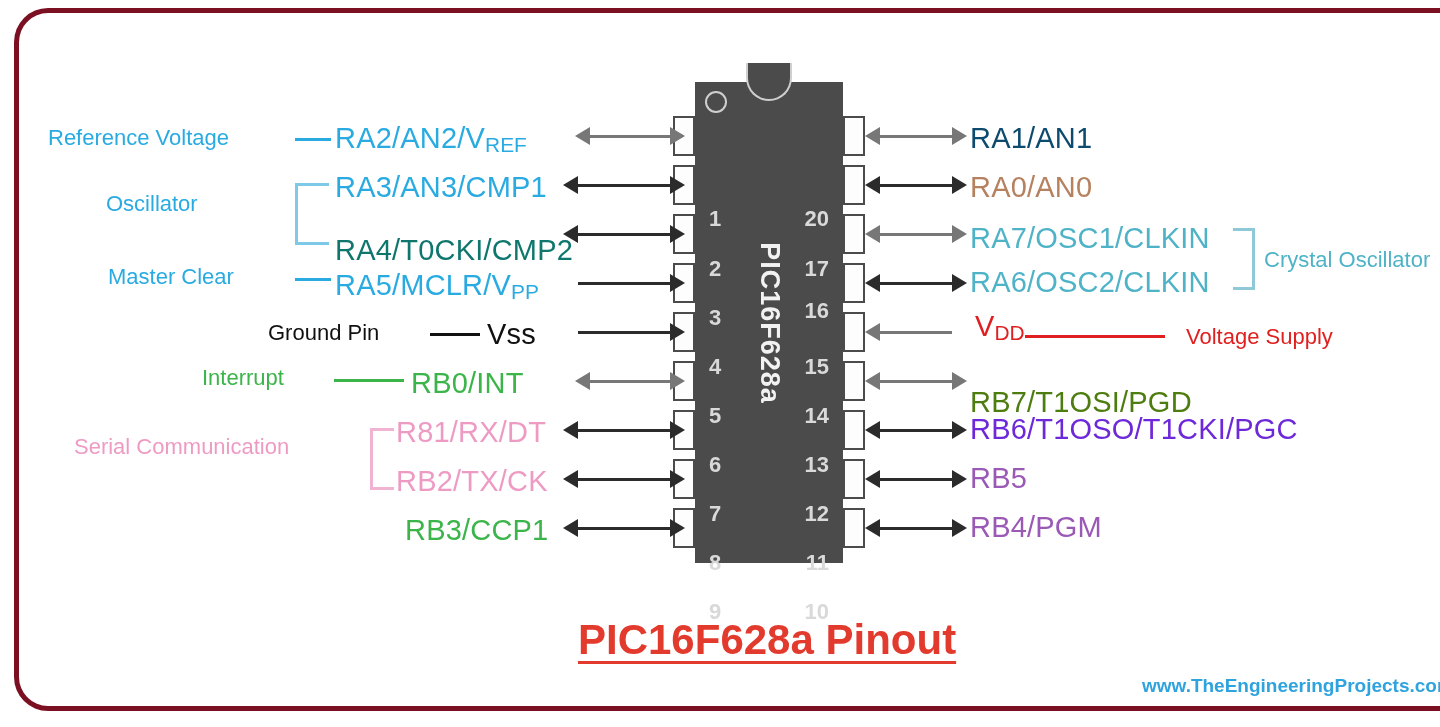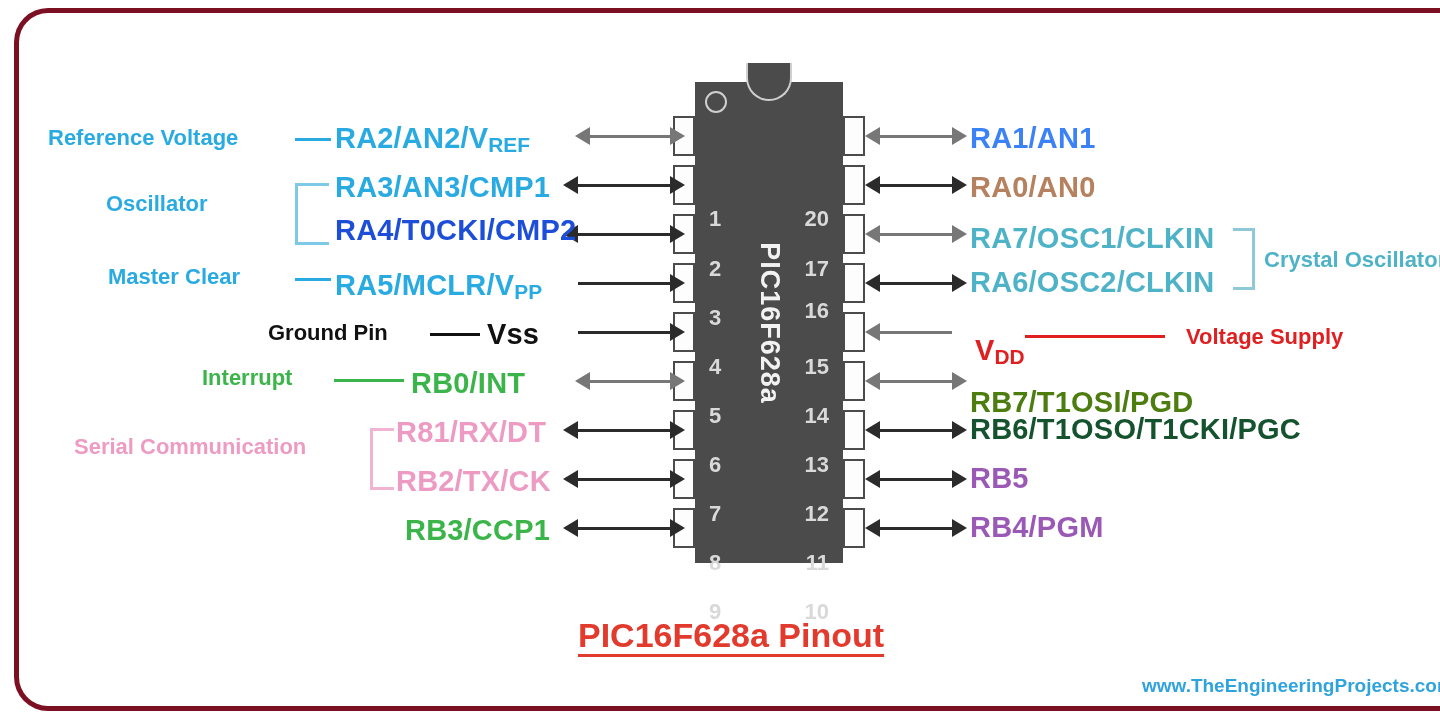--- a/index.html
+++ b/index.html
@@ -6,21 +6,21 @@
   body{
     width:1440px;height:727px;position:relative;overflow:hidden;
     background:#ffffff;
     font-family:"Liberation Sans", sans-serif;
   }
   #frame{
     position:absolute;left:14px;top:8px;width:1426px;height:703px;
     border:5px solid #7a1022;border-radius:34px;box-sizing:border-box;
     border-right:none;border-top-right-radius:0;border-bottom-right-radius:0;
   }
-  .lbl{position:absolute;white-space:nowrap;font-weight:bold;line-height:1;text-align:center;}
+  .lbl{position:absolute;white-space:nowrap;font-weight:normal;line-height:1;text-align:center;}
   .sig{font-size:29px;letter-spacing:.2px;}
   .fn{font-size:22px;}
   .sub{font-size:0.72em;vertical-align:-0.18em;letter-spacing:0;}
 
   
   #chip{position:absolute;left:695px;top:82px;width:148px;height:481px;
         background:#4b4b4b;}
   #chip .dot{position:absolute;left:10px;top:9px;width:22px;height:22px;
         border:2px solid #cfcfcf;border-radius:50%;box-sizing:border-box;}
   #chip .notch{position:absolute;left:50%;top:-19px;margin-left:-23px;
@@ -53,21 +53,21 @@
   .arrow.dark .head.r{border-left-color:#2b2b2b;}
   .arrow.dark .head.l{border-right-color:#2b2b2b;}
 
   
   .dash{position:absolute;height:3px;}
   .brk{position:absolute;box-sizing:border-box;}
   .brk.left{border:3px solid;border-right:none;}
   .brk.right{border:3px solid;border-left:none;}
 
   
-  #title{position:absolute;left:578px;top:616px;font-size:34px;font-weight:bold;
+  #title{position:absolute;left:578px;top:616px;font-size:42px;font-weight:bold;
          color:#e23b2e;text-decoration:underline;text-underline-offset:7px;
          text-decoration-thickness:3px;text-align:right;}
   #watermark{position:absolute;left:1142px;top:675px;font-size:19px;
          font-weight:bold;color:#2fa3dd;white-space:nowrap;}
 </style>
 </head>
 <body>
 
 <div id="frame"></div>
 
@@ -183,35 +183,35 @@
     <i class="head l"></i>
     <i class="head r"></i>
   </div>
 <div class="arrow dark" style="left:880px;top:527px;width:72px">
     <i class="head l"></i>
     <i class="head r"></i>
   </div>
 
 <div class="lbl sig" style="left:335px;top:124px;color:#29ABE2"><span>RA2/AN2/V</span><span class="sub">REF</span></div>
 <div class="lbl sig" style="left:335px;top:173px;color:#29ABE2">RA3/AN3/CMP1</div>
-<div class="lbl sig" style="left:335px;top:216px;color:#1d4ed8">RA4/T0CKI/CMP2</div>
+<div class="lbl sig" style="left:335px;top:236px;color:#0f766e">RA4/T0CKI/CMP2</div>
 <div class="lbl sig" style="left:335px;top:271px;color:#29ABE2"><span>RA5/MCLR/V</span><span class="sub">PP</span></div>
 <div class="lbl sig" style="left:487px;top:320px;color:#111111">Vss</div>
 <div class="lbl sig" style="left:411px;top:369px;color:#3BB54A">RB0/INT</div>
 <div class="lbl sig" style="left:396px;top:418px;color:#EE9BC4">R81/RX/DT</div>
 <div class="lbl sig" style="left:396px;top:467px;color:#EE9BC4">RB2/TX/CK</div>
 <div class="lbl sig" style="left:405px;top:516px;color:#3BB54A">RB3/CCP1</div>
 
-<div class="lbl sig" style="left:970px;top:124px;color:#3b82f6">RA1/AN1</div>
+<div class="lbl sig" style="left:970px;top:124px;color:#0c4a6e">RA1/AN1</div>
 <div class="lbl sig" style="left:970px;top:173px;color:#B5815F">RA0/AN0</div>
 <div class="lbl sig" style="left:970px;top:224px;color:#4FB3C8">RA7/OSC1/CLKIN</div>
 <div class="lbl sig" style="left:970px;top:268px;color:#4FB3C8">RA6/OSC2/CLKIN</div>
-<div class="lbl sig" style="left:975px;top:336px;color:#E02020"><span>V</span><span class="sub">DD</span></div>
+<div class="lbl sig" style="left:975px;top:312px;color:#E02020"><span>V</span><span class="sub">DD</span></div>
 <div class="lbl sig" style="left:970px;top:388px;color:#4d7c0f">RB7/T1OSI/PGD</div>
-<div class="lbl sig" style="left:970px;top:415px;color:#14532d">RB6/T1OSO/T1CKI/PGC</div>
+<div class="lbl sig" style="left:970px;top:415px;color:#6d28d9">RB6/T1OSO/T1CKI/PGC</div>
 <div class="lbl sig" style="left:970px;top:464px;color:#9B59B6">RB5</div>
 <div class="lbl sig" style="left:970px;top:513px;color:#9B59B6">RB4/PGM</div>
 
 <div class="lbl fn" style="left:48px;top:127px;color:#29ABE2">Reference Voltage</div>
 <div class="dash" style="left:295px;top:138px;width:36px;background:#29ABE2"></div>
 
 <div class="lbl fn" style="left:106px;top:193px;color:#29ABE2">Oscillator</div>
 <div class="brk left" style="left:295px;top:183px;width:34px;height:62px;border-color:#7ec8e8"></div>
 
 <div class="lbl fn" style="left:108px;top:266px;color:#29ABE2">Master Clear</div>

